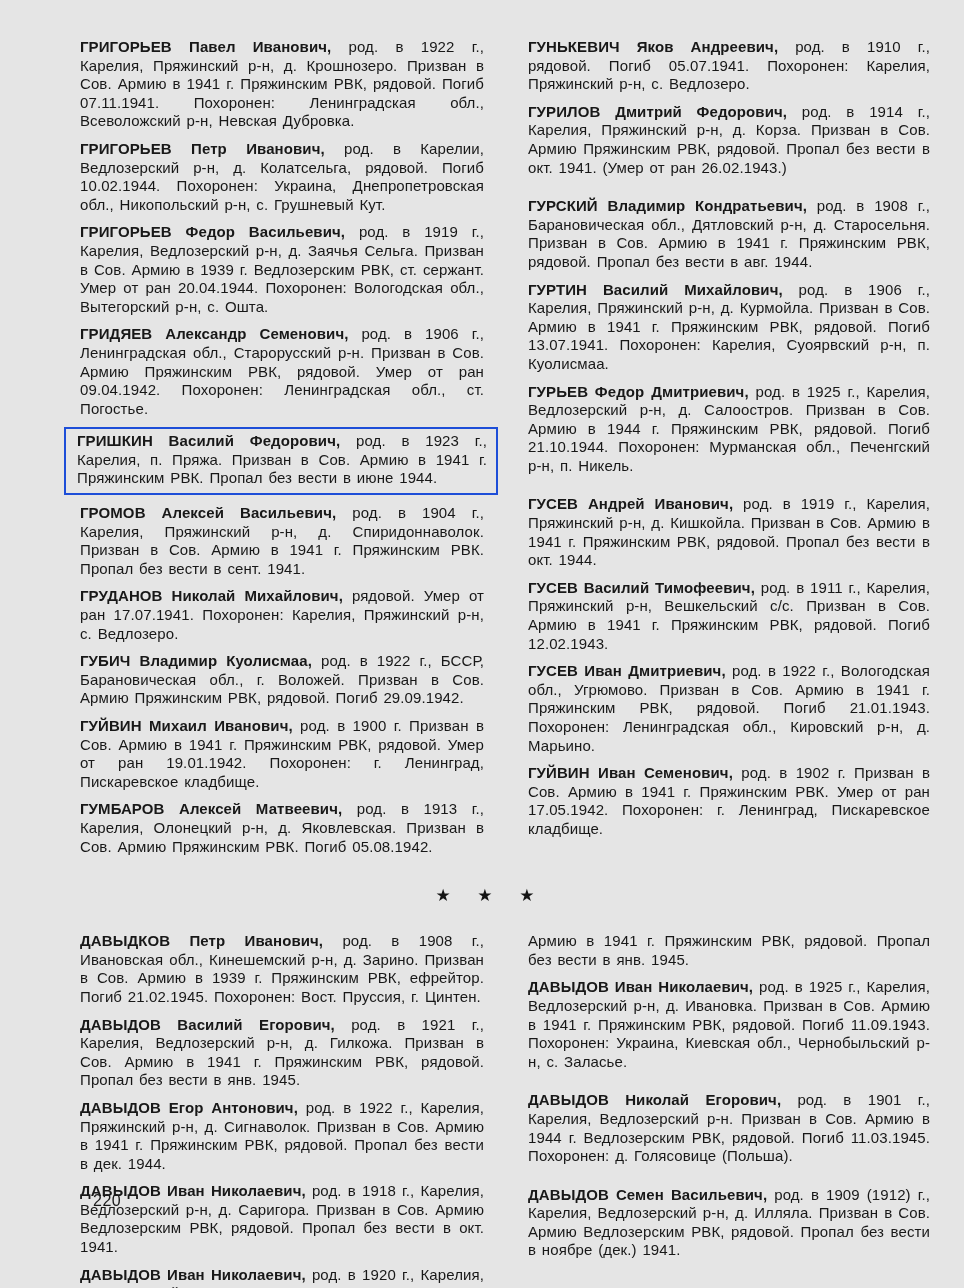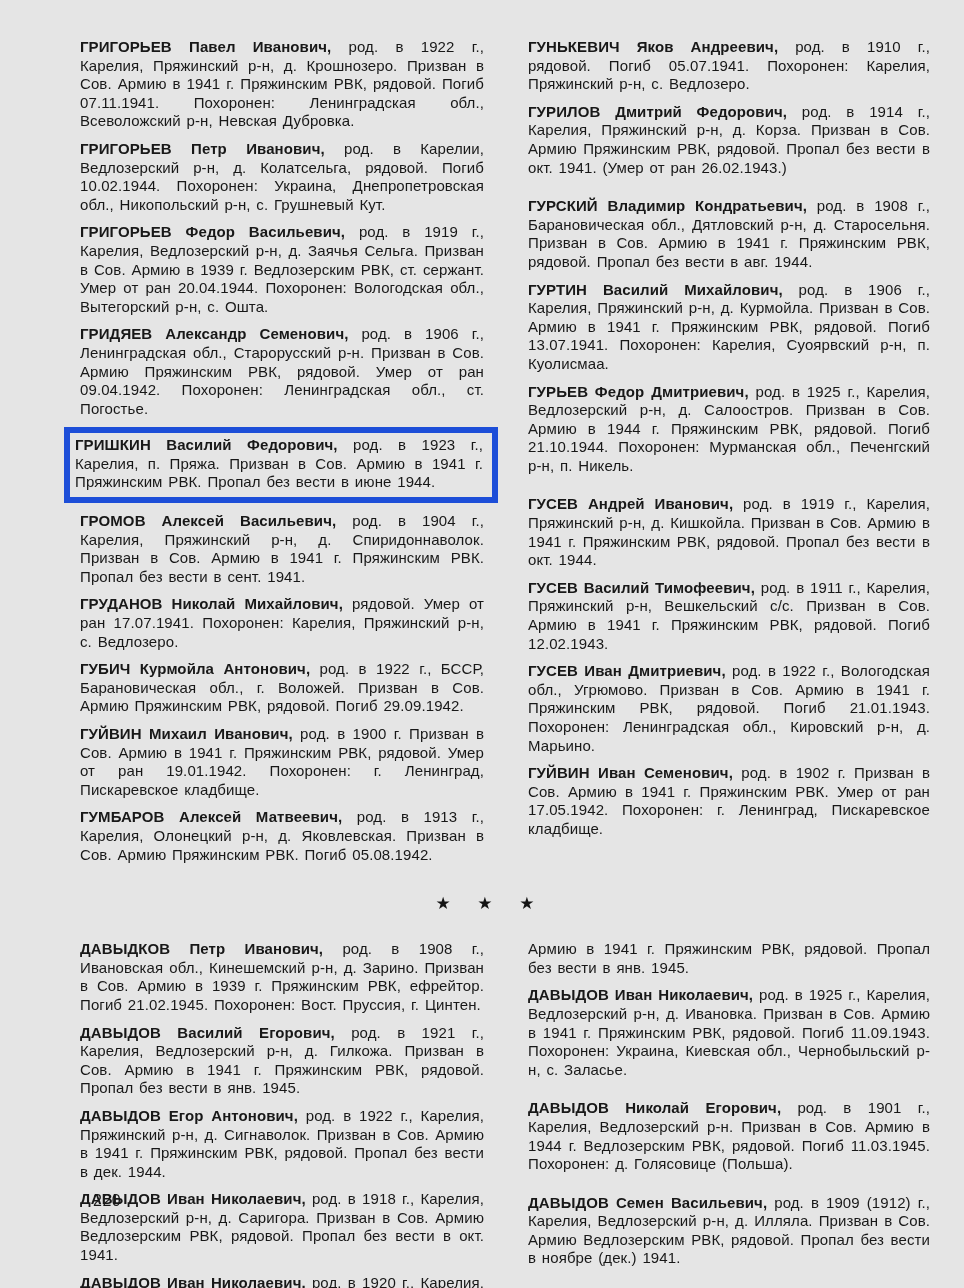--- a/index.html
+++ b/index.html
@@ -29,22 +29,22 @@
     word-spacing: 1.5px;
   }
   .col.right { width: 402px; }
   .entry {
     margin: 0 0 9px 0;
     text-align: justify;
   }
   .entry-name { font-weight: 700; }
   .gap-before { margin-top: 20px; }
   .entry.highlighted {
-    border: 6px solid #1d4ed8;
-    padding: 3px 9px 5px 5px;
+    border: 2px solid #1d4ed8;
+    padding: 3px 9px 5px 11px;
     margin-left: -16px;
     margin-right: -14px;
   }
   .divider {
     text-align: center;
     font-size: 17px;
     letter-spacing: 0;
     word-spacing: 22px;
     margin: 20px 40px 26px 0;
     color: #141414;
@@ -65,21 +65,21 @@
 
   <div class="columns">
     <div class="col left">
         <p class="entry"><span class="entry-name">ГРИГОРЬЕВ Павел Иванович, </span>род. в 1922 г., Карелия, Пряжинский р-н, д. Крошнозеро. Призван в Сов. Армию в 1941 г. Пряжинским РВК, рядовой. Погиб 07.11.1941. Похоронен: Ленинградская обл., Всеволожский р-н, Невская Дубровка.</p>
         <p class="entry"><span class="entry-name">ГРИГОРЬЕВ Петр Иванович, </span>род. в Карелии, Ведлозерский р-н, д. Колатсельга, рядовой. Погиб 10.02.1944. Похоронен: Украина, Днепропетровская обл., Никопольский р-н, с. Грушневый Кут.</p>
         <p class="entry"><span class="entry-name">ГРИГОРЬЕВ Федор Васильевич, </span>род. в 1919 г., Карелия, Ведлозерский р-н, д. Заячья Сельга. Призван в Сов. Армию в 1939 г. Ведлозерским РВК, ст. сержант. Умер от ран 20.04.1944. Похоронен: Вологодская обл., Вытегорский р-н, с. Ошта.</p>
         <p class="entry"><span class="entry-name">ГРИДЯЕВ Александр Семенович, </span>род. в 1906 г., Ленинградская обл., Старорусский р-н. Призван в Сов. Армию Пряжинским РВК, рядовой. Умер от ран 09.04.1942. Похоронен: Ленинградская обл., ст. Погостье.</p>
         <p class="entry highlighted"><span class="entry-name">ГРИШКИН Василий Федорович, </span>род. в 1923 г., Карелия, п. Пряжа. Призван в Сов. Армию в 1941 г. Пряжинским РВК. Пропал без вести в июне 1944.</p>
         <p class="entry"><span class="entry-name">ГРОМОВ Алексей Васильевич, </span>род. в 1904 г., Карелия, Пряжинский р-н, д. Спиридоннаволок. Призван в Сов. Армию в 1941 г. Пряжинским РВК. Пропал без вести в сент. 1941.</p>
         <p class="entry"><span class="entry-name">ГРУДАНОВ Николай Михайлович, </span>рядовой. Умер от ран 17.07.1941. Похоронен: Карелия, Пряжинский р-н, с. Ведлозеро.</p>
-        <p class="entry"><span class="entry-name">ГУБИЧ Курмойла Антонович, </span>род. в 1922 г., БССР, Барановическая обл., г. Воложей. Призван в Сов. Армию Пряжинским РВК, рядовой. Погиб 29.09.1942.</p>
+        <p class="entry"><span class="entry-name">ГУБИЧ Владимир Куолисмаа, </span>род. в 1922 г., БССР, Барановическая обл., г. Воложей. Призван в Сов. Армию Пряжинским РВК, рядовой. Погиб 29.09.1942.</p>
         <p class="entry"><span class="entry-name">ГУЙВИН Михаил Иванович, </span>род. в 1900 г. Призван в Сов. Армию в 1941 г. Пряжинским РВК, рядовой. Умер от ран 19.01.1942. Похоронен: г. Ленинград, Пискаревское кладбище.</p>
         <p class="entry"><span class="entry-name">ГУМБАРОВ Алексей Матвеевич, </span>род. в 1913 г., Карелия, Олонецкий р-н, д. Яковлевская. Призван в Сов. Армию Пряжинским РВК. Погиб 05.08.1942.</p>
       </div>
     <div class="col right">
         <p class="entry"><span class="entry-name">ГУНЬКЕВИЧ Яков Андреевич, </span>род. в 1910 г., рядовой. Погиб 05.07.1941. Похоронен: Карелия, Пряжинский р-н, с. Ведлозеро.</p>
         <p class="entry"><span class="entry-name">ГУРИЛОВ Дмитрий Федорович, </span>род. в 1914 г., Карелия, Пряжинский р-н, д. Корза. Призван в Сов. Армию Пряжинским РВК, рядовой. Пропал без вести в окт. 1941. (Умер от ран 26.02.1943.)</p>
         <p class="entry gap-before"><span class="entry-name">ГУРСКИЙ Владимир Кондратьевич, </span>род. в 1908 г., Барановическая обл., Дятловский р-н, д. Старосельня. Призван в Сов. Армию в 1941 г. Пряжинским РВК, рядовой. Пропал без вести в авг. 1944.</p>
         <p class="entry"><span class="entry-name">ГУРТИН Василий Михайлович, </span>род. в 1906 г., Карелия, Пряжинский р-н, д. Курмойла. Призван в Сов. Армию в 1941 г. Пряжинским РВК, рядовой. Погиб 13.07.1941. Похоронен: Карелия, Суоярвский р-н, п. Куолисмаа.</p>
         <p class="entry"><span class="entry-name">ГУРЬЕВ Федор Дмитриевич, </span>род. в 1925 г., Карелия, Ведлозерский р-н, д. Салоостров. Призван в Сов. Армию в 1944 г. Пряжинским РВК, рядовой. Погиб 21.10.1944. Похоронен: Мурманская обл., Печенгский р-н, п. Никель.</p>
         <p class="entry gap-before"><span class="entry-name">ГУСЕВ Андрей Иванович, </span>род. в 1919 г., Карелия, Пряжинский р-н, д. Кишкойла. Призван в Сов. Армию в 1941 г. Пряжинским РВК, рядовой. Пропал без вести в окт. 1944.</p>

